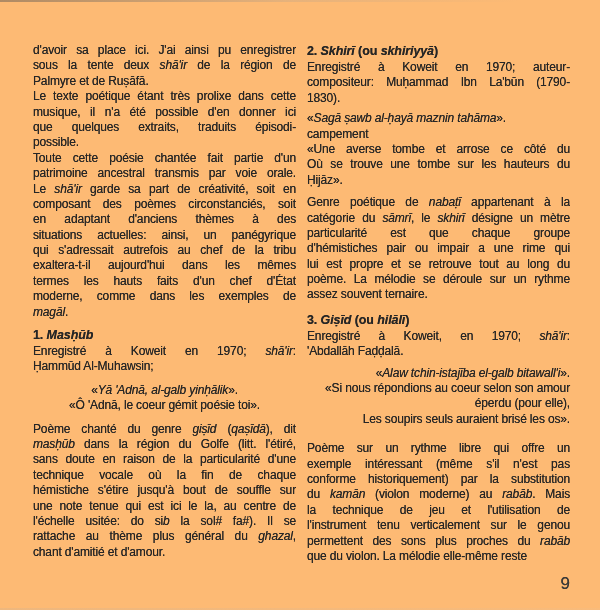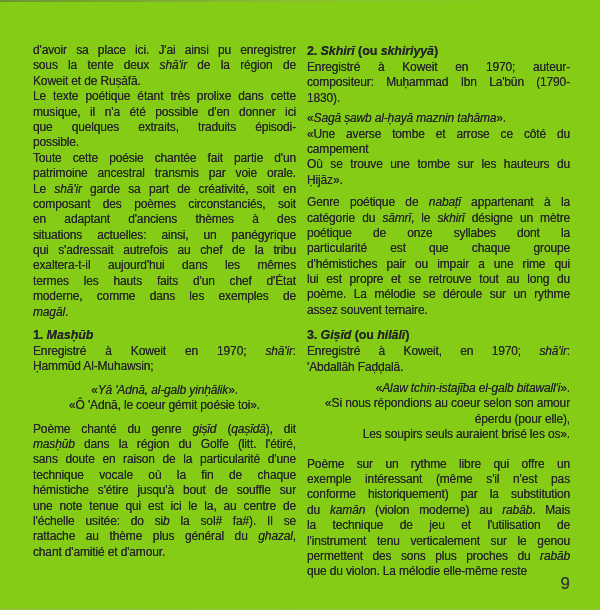--- a/index.html
+++ b/index.html
@@ -2,21 +2,21 @@
 <html><head>
 <meta charset="utf-8">
 <style>
   html,body{margin:0;padding:0;}
   body{
     width:600px;height:610px;position:relative;overflow:hidden;
     background:#fbfbfa;
     font-family:"Liberation Sans","DejaVu Sans",sans-serif;
     color:#262626;
   }
-  .page{position:absolute;inset:0;background:#84cc16;}
+  .page{position:absolute;inset:0;background:#fdba74;}
   .top-edge{
     position:absolute;top:0;left:0;width:520px;height:2px;
     background:linear-gradient(to right, rgba(80,80,80,.45), rgba(150,150,150,.22) 55%, rgba(210,210,210,0));
   }
   .bottom-edge{
     position:absolute;bottom:0;left:0;width:100%;height:2px;
     background:linear-gradient(to right, rgba(170,170,170,.18), rgba(200,200,200,.08));
   }
   .col{
     position:absolute;top:43px;width:263px;
@@ -39,21 +39,21 @@
 <body>
 
 <div class="page">
   <div class="top-edge"></div>
   <div class="bottom-edge"></div>
 
   <div class="col col-left">
       <div class="block para">
         <div class="line j">d'avoir sa place ici. J'ai ainsi pu enregistrer</div>
         <div class="line j">sous la tente deux <i>shā'ir</i> de la région de</div>
-        <div class="line">Koweit et de Ruṣāfā.</div>
+        <div class="line">Palmyre et de Ruṣāfā.</div>
       </div>
       <div class="block para">
         <div class="line j">Le texte poétique étant très prolixe dans cette</div>
         <div class="line j">musique, il n'a été possible d'en donner ici</div>
         <div class="line j">que quelques extraits, traduits épisodi-</div>
         <div class="line">possible.</div>
       </div>
       <div class="block para">
         <div class="line j">Toute cette poésie chantée fait partie d'un</div>
         <div class="line j">patrimoine ancestral transmis par voie orale.</div>
@@ -94,29 +94,28 @@
       <div class="block heading">
         <div class="line">2. <i>Skhirī</i> (ou <i>skhiriyyā</i>)</div>
       </div>
       <div class="block para">
         <div class="line j">Enregistré à Koweit en 1970; auteur-</div>
         <div class="line j">compositeur: Muḥammad Ibn La'būn (1790-</div>
         <div class="line">1830).</div>
       </div>
       <div class="block quote" style="margin-top: 5px;">
         <div class="line">«<i>Sagā ṣawb al-ḥayā maznin tahāma</i>».</div>
+        <div class="line">campement</div>
         <div class="line j">«Une averse tombe et arrose ce côté du</div>
-        <div class="line">campement</div>
         <div class="line j">Où se trouve une tombe sur les hauteurs du</div>
         <div class="line">Ḥijāz».</div>
       </div>
       <div class="block para" style="margin-top: 7px;">
         <div class="line j">Genre poétique de <i>nabaṭī</i> appartenant à la</div>
         <div class="line j">catégorie du <i>sāmrī</i>, le <i>skhirī</i> désigne un mètre</div>
-        <div class="line j">poétique de onze syllabes dont la</div>
         <div class="line j">particularité est que chaque groupe</div>
         <div class="line j">d'hémistiches pair ou impair a une rime qui</div>
         <div class="line j">lui est propre et se retrouve tout au long du</div>
         <div class="line j">poème. La mélodie se déroule sur un rythme</div>
         <div class="line">assez souvent ternaire.</div>
       </div>
       <div class="block heading" style="margin-top: 10px;">
         <div class="line">3. <i>Giṣīd</i> (ou <i>hilālī</i>)</div>
       </div>
       <div class="block para" style="margin-top: 0;">

